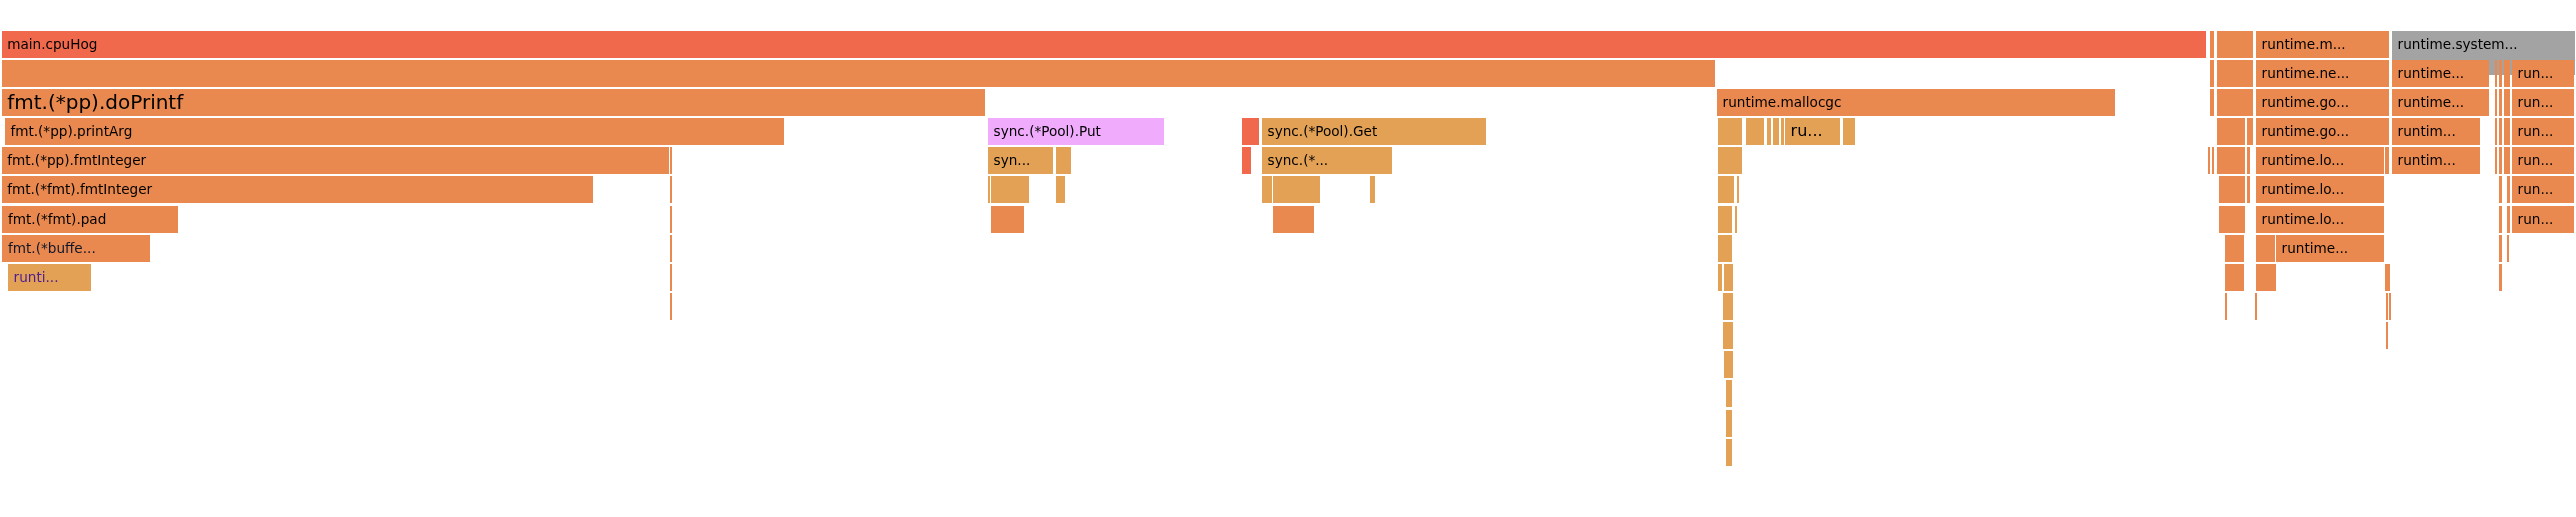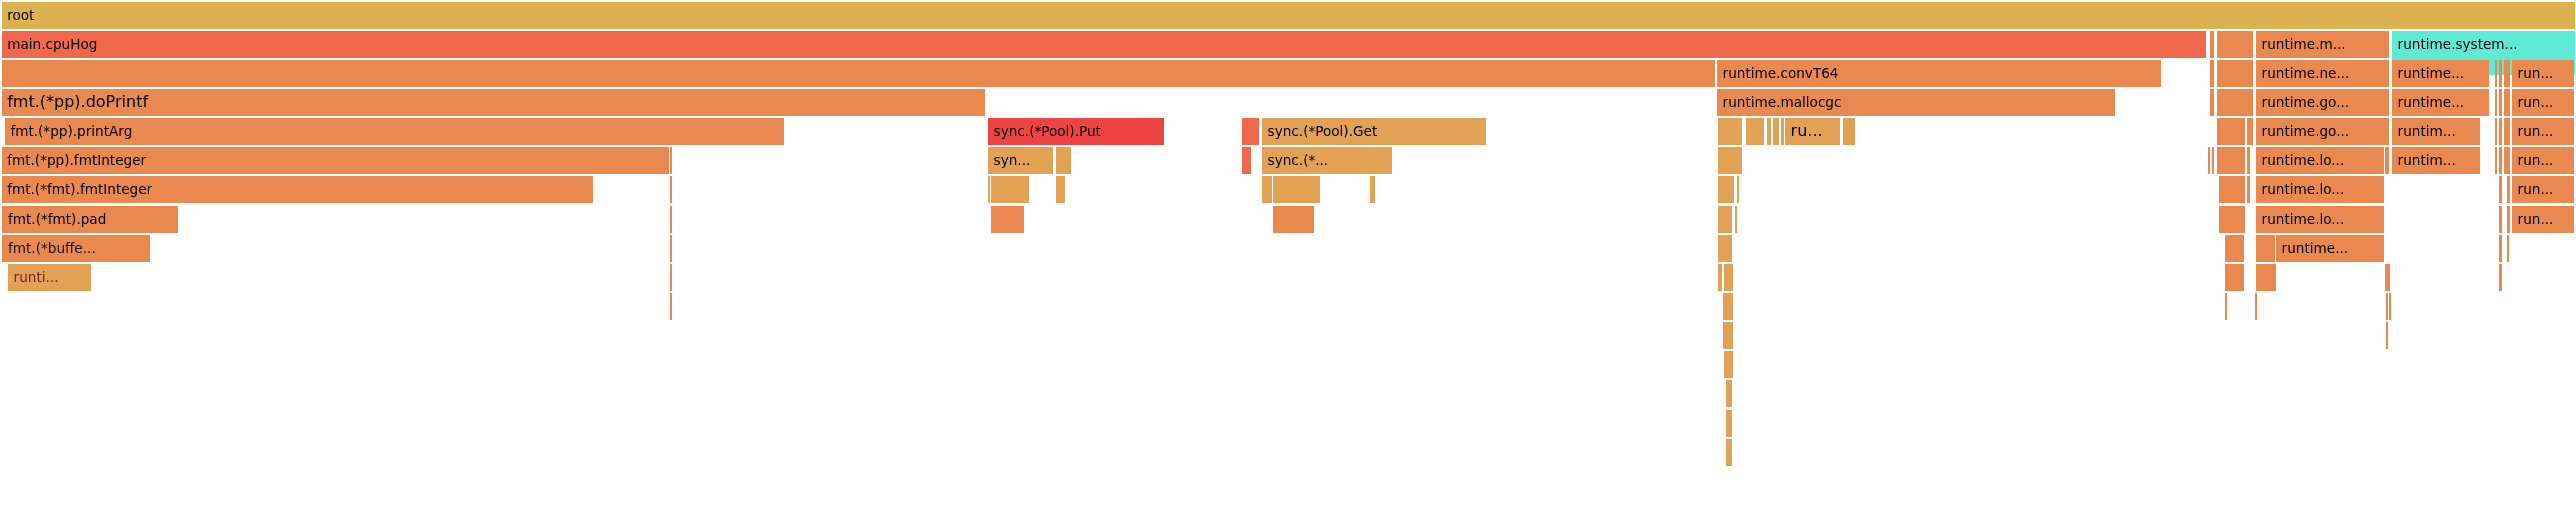--- a/index.html
+++ b/index.html
@@ -27,56 +27,50 @@
     line-height: 26px;
     color: #000000;
     overflow: hidden;
     text-overflow: clip;
   }
 </style>
 </head>
 <body>
 
 <div id="flamegraph" style="width: 2576px; height: 517px; background: rgb(255, 255, 255);">
-    <div class="frame" style="left: 1.6px; top: 1.6px; width: 2573px; height: 27px; background: rgb(220, 177, 79);">
-      <span style="font-size: 13.6px; color: rgb(0, 0, 0);">root</span>
-    </div>
     <div class="frame" style="left: 1.6px; top: 31px; width: 2204px; height: 27px; background: rgb(241, 105, 76);">
       <span style="font-size: 13.6px; color: rgb(0, 0, 0);">main.cpuHog</span>
     </div>
     <div class="frame" style="left: 2210px; top: 31px; width: 4px; height: 27px; background: rgb(233, 136, 79);"></div>
     <div class="frame" style="left: 2217px; top: 31px; width: 36px; height: 27px; background: rgb(233, 136, 79);"></div>
     <div class="frame" style="left: 2256px; top: 31px; width: 133px; height: 27px; background: rgb(233, 136, 79);">
       <span style="font-size: 13.6px; color: rgb(0, 0, 0);">runtime.m...</span>
     </div>
-    <div class="frame" style="left: 2392px; top: 31px; width: 183px; height: 44px; background: #5eead4;">
+    <div class="frame" style="left: 2392px; top: 31px; width: 183px; height: 44px; background: #a3a3a3;">
       <span style="font-size: 13.6px; color: rgb(0, 0, 0);">runtime.system...</span>
     </div>
     <div class="frame" style="left: 1.6px; top: 60px; width: 1713px; height: 27px; background: rgb(233, 136, 79);">
       <span style="font-size: 13.6px; color: rgb(0, 0, 0); margin-top: 32px;">fmt.Fprintf</span>
-    </div>
-    <div class="frame" style="left: 1717px; top: 60px; width: 444px; height: 27px; background: rgb(233, 136, 79);">
-      <span style="font-size: 13.6px; color: rgb(0, 0, 0);">runtime.convT64</span>
     </div>
     <div class="frame" style="left: 2210px; top: 60px; width: 4px; height: 27px; background: rgb(233, 136, 79);"></div>
     <div class="frame" style="left: 2217px; top: 60px; width: 36px; height: 27px; background: rgb(233, 136, 79);"></div>
     <div class="frame" style="left: 2256px; top: 60px; width: 133px; height: 27px; background: rgb(233, 136, 79);">
       <span style="font-size: 13.6px; color: rgb(0, 0, 0);">runtime.ne...</span>
     </div>
     <div class="frame" style="left: 2392px; top: 60px; width: 97px; height: 27px; background: rgb(233, 136, 79);">
       <span style="font-size: 13.6px; color: rgb(0, 0, 0);">runtime...</span>
     </div>
     <div class="frame" style="left: 2495px; top: 60px; width: 2.4px; height: 27px; background: rgb(233, 136, 79);"></div>
     <div class="frame" style="left: 2499px; top: 60px; width: 3.2px; height: 27px; background: rgb(233, 136, 79);"></div>
     <div class="frame" style="left: 2504px; top: 60px; width: 5.6px; height: 27px; background: rgb(233, 136, 79);"></div>
     <div class="frame" style="left: 2512px; top: 60px; width: 62px; height: 27px; background: rgb(233, 136, 79);">
       <span style="font-size: 13.6px; color: rgb(0, 0, 0);">run...</span>
     </div>
     <div class="frame" style="left: 1.6px; top: 89px; width: 983px; height: 27px; background: rgb(233, 136, 79);">
-      <span style="font-size: 16px; color: rgb(0, 0, 0);">fmt.(*pp).doPrintf</span>
+      <span style="font-size: 20px; color: rgb(0, 0, 0);">fmt.(*pp).doPrintf</span>
     </div>
     <div class="frame" style="left: 1717px; top: 89px; width: 398px; height: 27px; background: rgb(233, 136, 79);">
       <span style="font-size: 13.6px; color: rgb(0, 0, 0);">runtime.mallocgc</span>
     </div>
     <div class="frame" style="left: 2210px; top: 89px; width: 4px; height: 27px; background: rgb(233, 136, 79);"></div>
     <div class="frame" style="left: 2217px; top: 89px; width: 36px; height: 27px; background: rgb(233, 136, 79);"></div>
     <div class="frame" style="left: 2256px; top: 89px; width: 133px; height: 27px; background: rgb(233, 136, 79);">
       <span style="font-size: 13.6px; color: rgb(0, 0, 0);">runtime.go...</span>
     </div>
     <div class="frame" style="left: 2392px; top: 89px; width: 97px; height: 27px; background: rgb(233, 136, 79);">
@@ -84,21 +78,21 @@
     </div>
     <div class="frame" style="left: 2495px; top: 89px; width: 2.4px; height: 27px; background: rgb(233, 136, 79);"></div>
     <div class="frame" style="left: 2499px; top: 89px; width: 3.2px; height: 27px; background: rgb(233, 136, 79);"></div>
     <div class="frame" style="left: 2504px; top: 89px; width: 5.6px; height: 27px; background: rgb(233, 136, 79);"></div>
     <div class="frame" style="left: 2512px; top: 89px; width: 62px; height: 27px; background: rgb(233, 136, 79);">
       <span style="font-size: 13.6px; color: rgb(0, 0, 0);">run...</span>
     </div>
     <div class="frame" style="left: 4.8px; top: 118px; width: 779px; height: 27px; background: rgb(233, 136, 79);">
       <span style="font-size: 13.6px; color: rgb(0, 0, 0);">fmt.(*pp).printArg</span>
     </div>
-    <div class="frame" style="left: 988px; top: 118px; width: 176px; height: 27px; background: #ef4444;">
+    <div class="frame" style="left: 988px; top: 118px; width: 176px; height: 27px; background: #f0abfc;">
       <span style="font-size: 13.6px; color: rgb(0, 0, 0);">sync.(*Pool).Put</span>
     </div>
     <div class="frame" style="left: 1242px; top: 118px; width: 17px; height: 27px; background: rgb(241, 105, 76);"></div>
     <div class="frame" style="left: 1262px; top: 118px; width: 224px; height: 27px; background: rgb(226, 161, 85);">
       <span style="font-size: 13.6px; color: rgb(0, 0, 0);">sync.(*Pool).Get</span>
     </div>
     <div class="frame" style="left: 1718px; top: 118px; width: 24px; height: 27px; background: rgb(226, 161, 85);"></div>
     <div class="frame" style="left: 1746px; top: 118px; width: 18.4px; height: 27px; background: rgb(226, 161, 85);"></div>
     <div class="frame" style="left: 1767px; top: 118px; width: 4px; height: 27px; background: rgb(226, 161, 85);"></div>
     <div class="frame" style="left: 1773px; top: 118px; width: 5.6px; height: 27px; background: rgb(226, 161, 85);"></div>
@@ -197,21 +191,21 @@
     <div class="frame" style="left: 670px; top: 235px; width: 2.4px; height: 27px; background: rgb(233, 136, 79);"></div>
     <div class="frame" style="left: 1718px; top: 235px; width: 14.4px; height: 27px; background: rgb(226, 161, 85);"></div>
     <div class="frame" style="left: 2225px; top: 235px; width: 19px; height: 27px; background: rgb(233, 136, 79);"></div>
     <div class="frame" style="left: 2256px; top: 235px; width: 19px; height: 27px; background: rgb(233, 136, 79);"></div>
     <div class="frame" style="left: 2276px; top: 235px; width: 108px; height: 27px; background: rgb(233, 136, 79);">
       <span style="font-size: 13.6px; color: rgb(0, 0, 0);">runtime...</span>
     </div>
     <div class="frame" style="left: 2499px; top: 235px; width: 3.2px; height: 27px; background: rgb(233, 136, 79);"></div>
     <div class="frame" style="left: 2507px; top: 235px; width: 1.6px; height: 27px; background: rgb(233, 136, 79);"></div>
     <div class="frame" style="left: 8px; top: 264px; width: 83px; height: 27px; background: rgb(226, 161, 85);">
-      <span style="font-size: 13.6px; color: #7f1d1d; border-radius: 13px;">runti...</span>
+      <span style="font-size: 13.6px; color: #4c1d95; border-radius: 13px;">runti...</span>
     </div>
     <div class="frame" style="left: 670px; top: 264px; width: 2.4px; height: 27px; background: rgb(233, 136, 79);"></div>
     <div class="frame" style="left: 1718px; top: 264px; width: 4px; height: 27px; background: rgb(226, 161, 85);"></div>
     <div class="frame" style="left: 1724px; top: 264px; width: 8.8px; height: 27px; background: rgb(226, 161, 85);"></div>
     <div class="frame" style="left: 2225px; top: 264px; width: 19px; height: 27px; background: rgb(233, 136, 79);"></div>
     <div class="frame" style="left: 2256px; top: 264px; width: 20px; height: 27px; background: rgb(233, 136, 79);"></div>
     <div class="frame" style="left: 2385px; top: 264px; width: 4.8px; height: 27px; background: rgb(233, 136, 79);"></div>
     <div class="frame" style="left: 2499px; top: 264px; width: 3.2px; height: 27px; background: rgb(233, 136, 79);"></div>
     <div class="frame" style="left: 670px; top: 293px; width: 2.4px; height: 27px; background: rgb(233, 136, 79);"></div>
     <div class="frame" style="left: 1723px; top: 293px; width: 9.6px; height: 27px; background: rgb(226, 161, 85);"></div>

